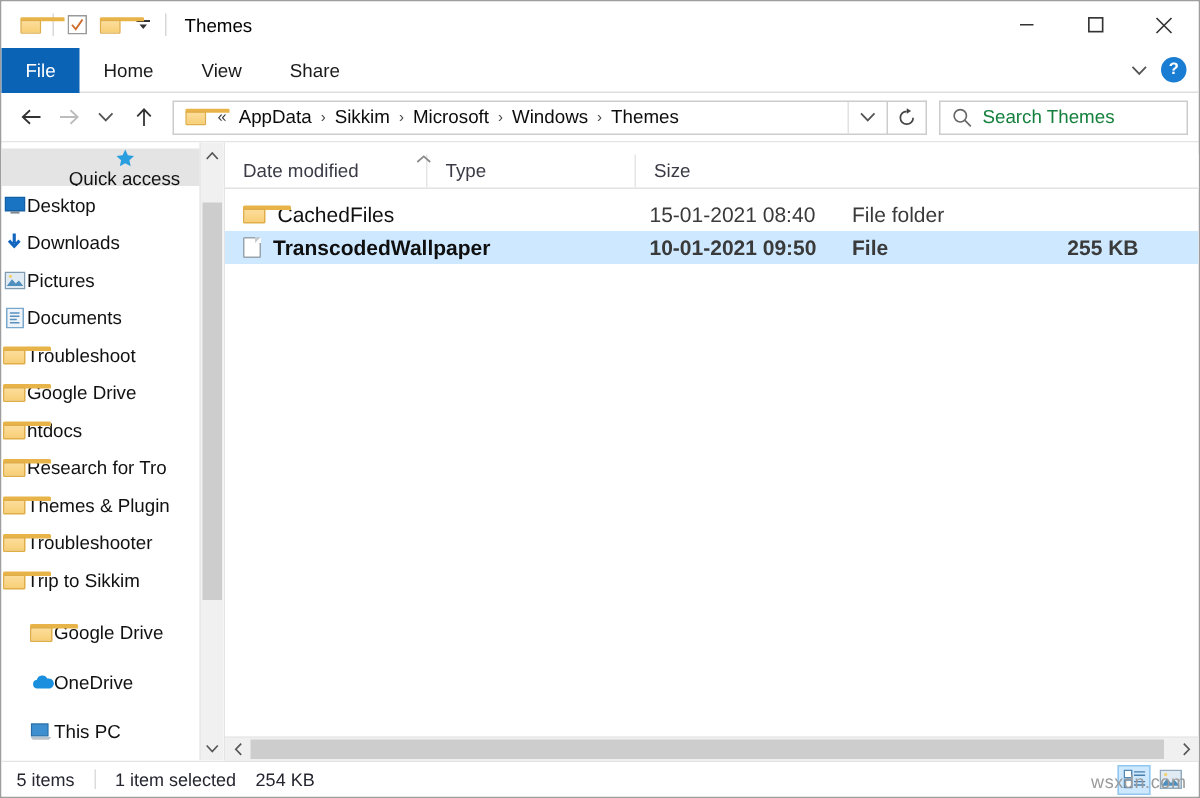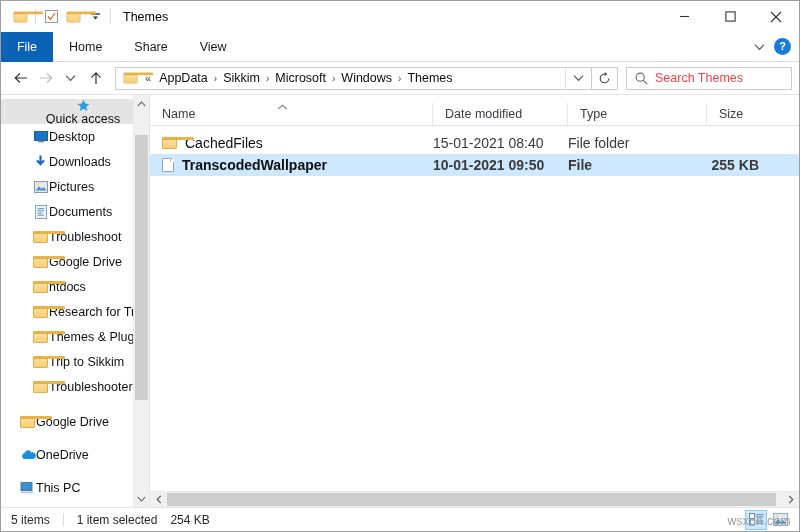--- a/index.html
+++ b/index.html
@@ -113,21 +113,21 @@
   }
   .refresh-btn {
     width: 26px; height: 23px; display: flex; align-items: center; justify-content: center;
     border: 1px solid #cccccc; border-left: none; background: #fff;
   }
   .searchbox {
     width: 166px; height: 23px; margin-left: 8px;
     border: 1px solid #cccccc; background: #ffffff;
     display: flex; align-items: center; gap: 7px; padding-left: 8px;
   }
-  .search-ph { font-size: 12.5px; color: #ef4444; white-space: nowrap; }
+  .search-ph { font-size: 12.5px; color: #15803d; white-space: nowrap; }
 
   
   .body {
     flex: 1; display: flex; min-height: 0;
     border-top: 1px solid #e4e4e4;
   }
 
   
   .sidebar {
     width: 148px; min-width: 148px;
@@ -145,21 +145,21 @@
     width: 17px; min-width: 17px; height: 16px;
     display: flex; align-items: center; justify-content: center;
   }
   .nav-label { overflow: hidden; text-overflow: clip; white-space: nowrap; }
   .pin {
     margin-left: auto; width: 13px; min-width: 13px;
     display: flex; align-items: center; justify-content: center;
     opacity: 0.62;
   }
   .lvl0 { padding-left: 18px; }
-  .lvl1 { padding-left: 31px; }
+  .lvl1 { }
 
   
   .sb-scroll {
     position: absolute; right: 0; top: 0; bottom: 0; width: 16px;
     background: #f0f0f0; border-left: 1px solid #e8e8e8;
   }
   .sb-arrow {
     height: 17px; display: flex; align-items: center; justify-content: center;
   }
   .sb-arrow.bot { position: absolute; bottom: 0; left: 0; right: 0; }
@@ -299,22 +299,22 @@
         <svg width="12" height="12" viewBox="0 0 12 12">
           <path d="M1 1 L11 11 M11 1 L1 11" stroke="#333" stroke-width="1.1"></path>
         </svg>
       </div>
     </div>
   </div>
 
   <div class="ribbon">
     <div class="tab file">File</div>
     <div class="tab">Home</div>
+    <div class="tab">View</div>
     <div class="tab">Share</div>
-    <div class="tab">View</div>
     <div class="ribbon-right">
       <div class="chev-btn">
         <svg width="11" height="8" viewBox="0 0 11 8">
             <path d="M1 1.6 L5.5 6.3 L10 1.6" fill="none" stroke="#555" stroke-width="1.2"></path>
           </svg>
       </div>
       <div class="help-btn">?</div>
     </div>
   </div>
 
@@ -523,31 +523,31 @@
           <span class="nav-label">Themes &amp; Plugin</span>
         </div>
 
         <div class="nav-row lvl1">
           <span class="nav-ico">
             <span class="folder-ic">
                 <span class="tab"></span>
                 <span class="body"></span>
               </span>
           </span>
+          <span class="nav-label">Troubleshooter</span>
+        </div>
+
+        <div class="nav-row lvl1">
+          <span class="nav-ico">
+            <span class="folder-ic">
+                <span class="tab"></span>
+                <span class="body"></span>
+              </span>
+          </span>
           <span class="nav-label">Trip to Sikkim</span>
-        </div>
-
-        <div class="nav-row lvl1">
-          <span class="nav-ico">
-            <span class="folder-ic">
-                <span class="tab"></span>
-                <span class="body"></span>
-              </span>
-          </span>
-          <span class="nav-label">Troubleshooter</span>
         </div>
 
         <div style="height:10px;"></div>
 
         <div class="nav-row lvl0">
           <span class="nav-ico">
             <span class="folder-ic">
                 <span class="tab"></span>
                 <span class="body"></span>
               </span>
@@ -598,21 +598,20 @@
 
       <div class="sort-strip">
         <span class="sort-caret">
           <svg width="11" height="6" viewBox="0 0 11 6">
               <path d="M1.2 5 L5.5 1.2 L9.8 5" fill="none" stroke="#8a8a8a" stroke-width="1.15"></path>
             </svg>
         </span>
       </div>
 
       <div class="colhdr">
-        <div class="col c-name">Name</div>
         <div class="col c-date">Date modified</div>
         <div class="col c-type">Type</div>
         <div class="col c-size">Size</div>
       </div>
 
       <div class="filelist">
         <div style="height:6px;"></div>
 
         <div class="frow">
           <div class="fcell fc-name">

